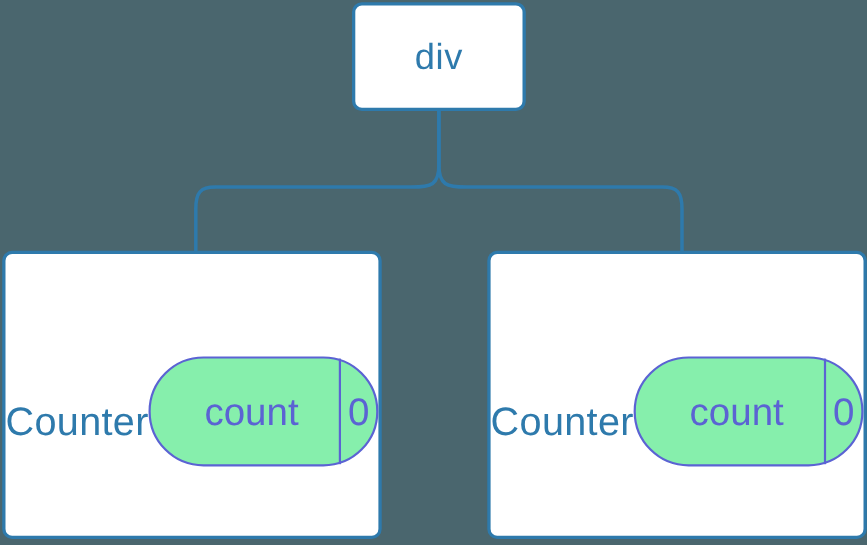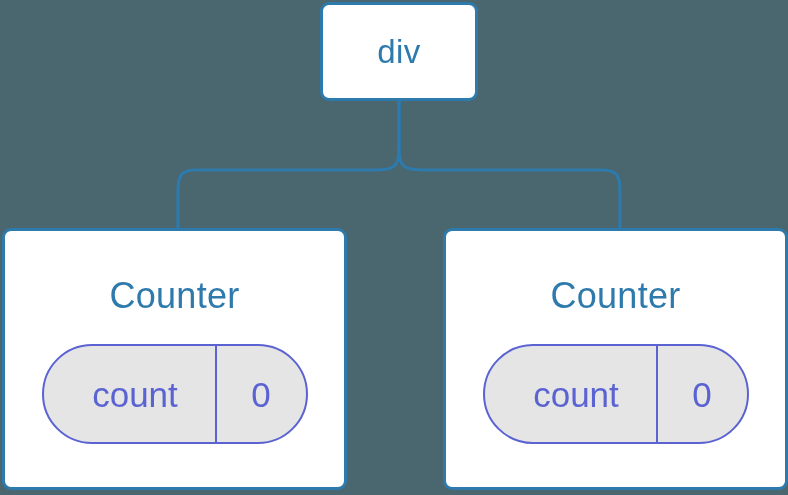--- a/index.html
+++ b/index.html
@@ -59,21 +59,21 @@
     line-height: 1;
     letter-spacing: 0.5px;
   }
 
   
   .child-node {
     top: 228px;
     width: 345px;
     height: 262px;
     display: flex;
-    flex-direction: column;
+    flex-direction: row;
     align-items: center;
   }
   #child-node-0 { left: 2px; }
   #child-node-1 { left: 443px; }
 
   .child-node .node-title {
     color: #2e7aac;
     font-size: 36px;
     line-height: 1;
     margin-top: 47px;
@@ -83,21 +83,21 @@
   
   .state-pill {
     margin-top: 30px;
     width: 266px;
     height: 100px;
     border: 2px solid #5b63d3;
     border-radius: 50px;
     box-sizing: border-box;
     display: flex;
     align-items: stretch;
-    background: #e5e5e5;
+    background: #86efac;
   }
   .state-key {
     flex: 0 0 173px;
     display: flex;
     align-items: center;
     justify-content: center;
     border-right: 2px solid #5b63d3;
     color: #5b63d3;
     font-size: 35px;
     line-height: 1;

